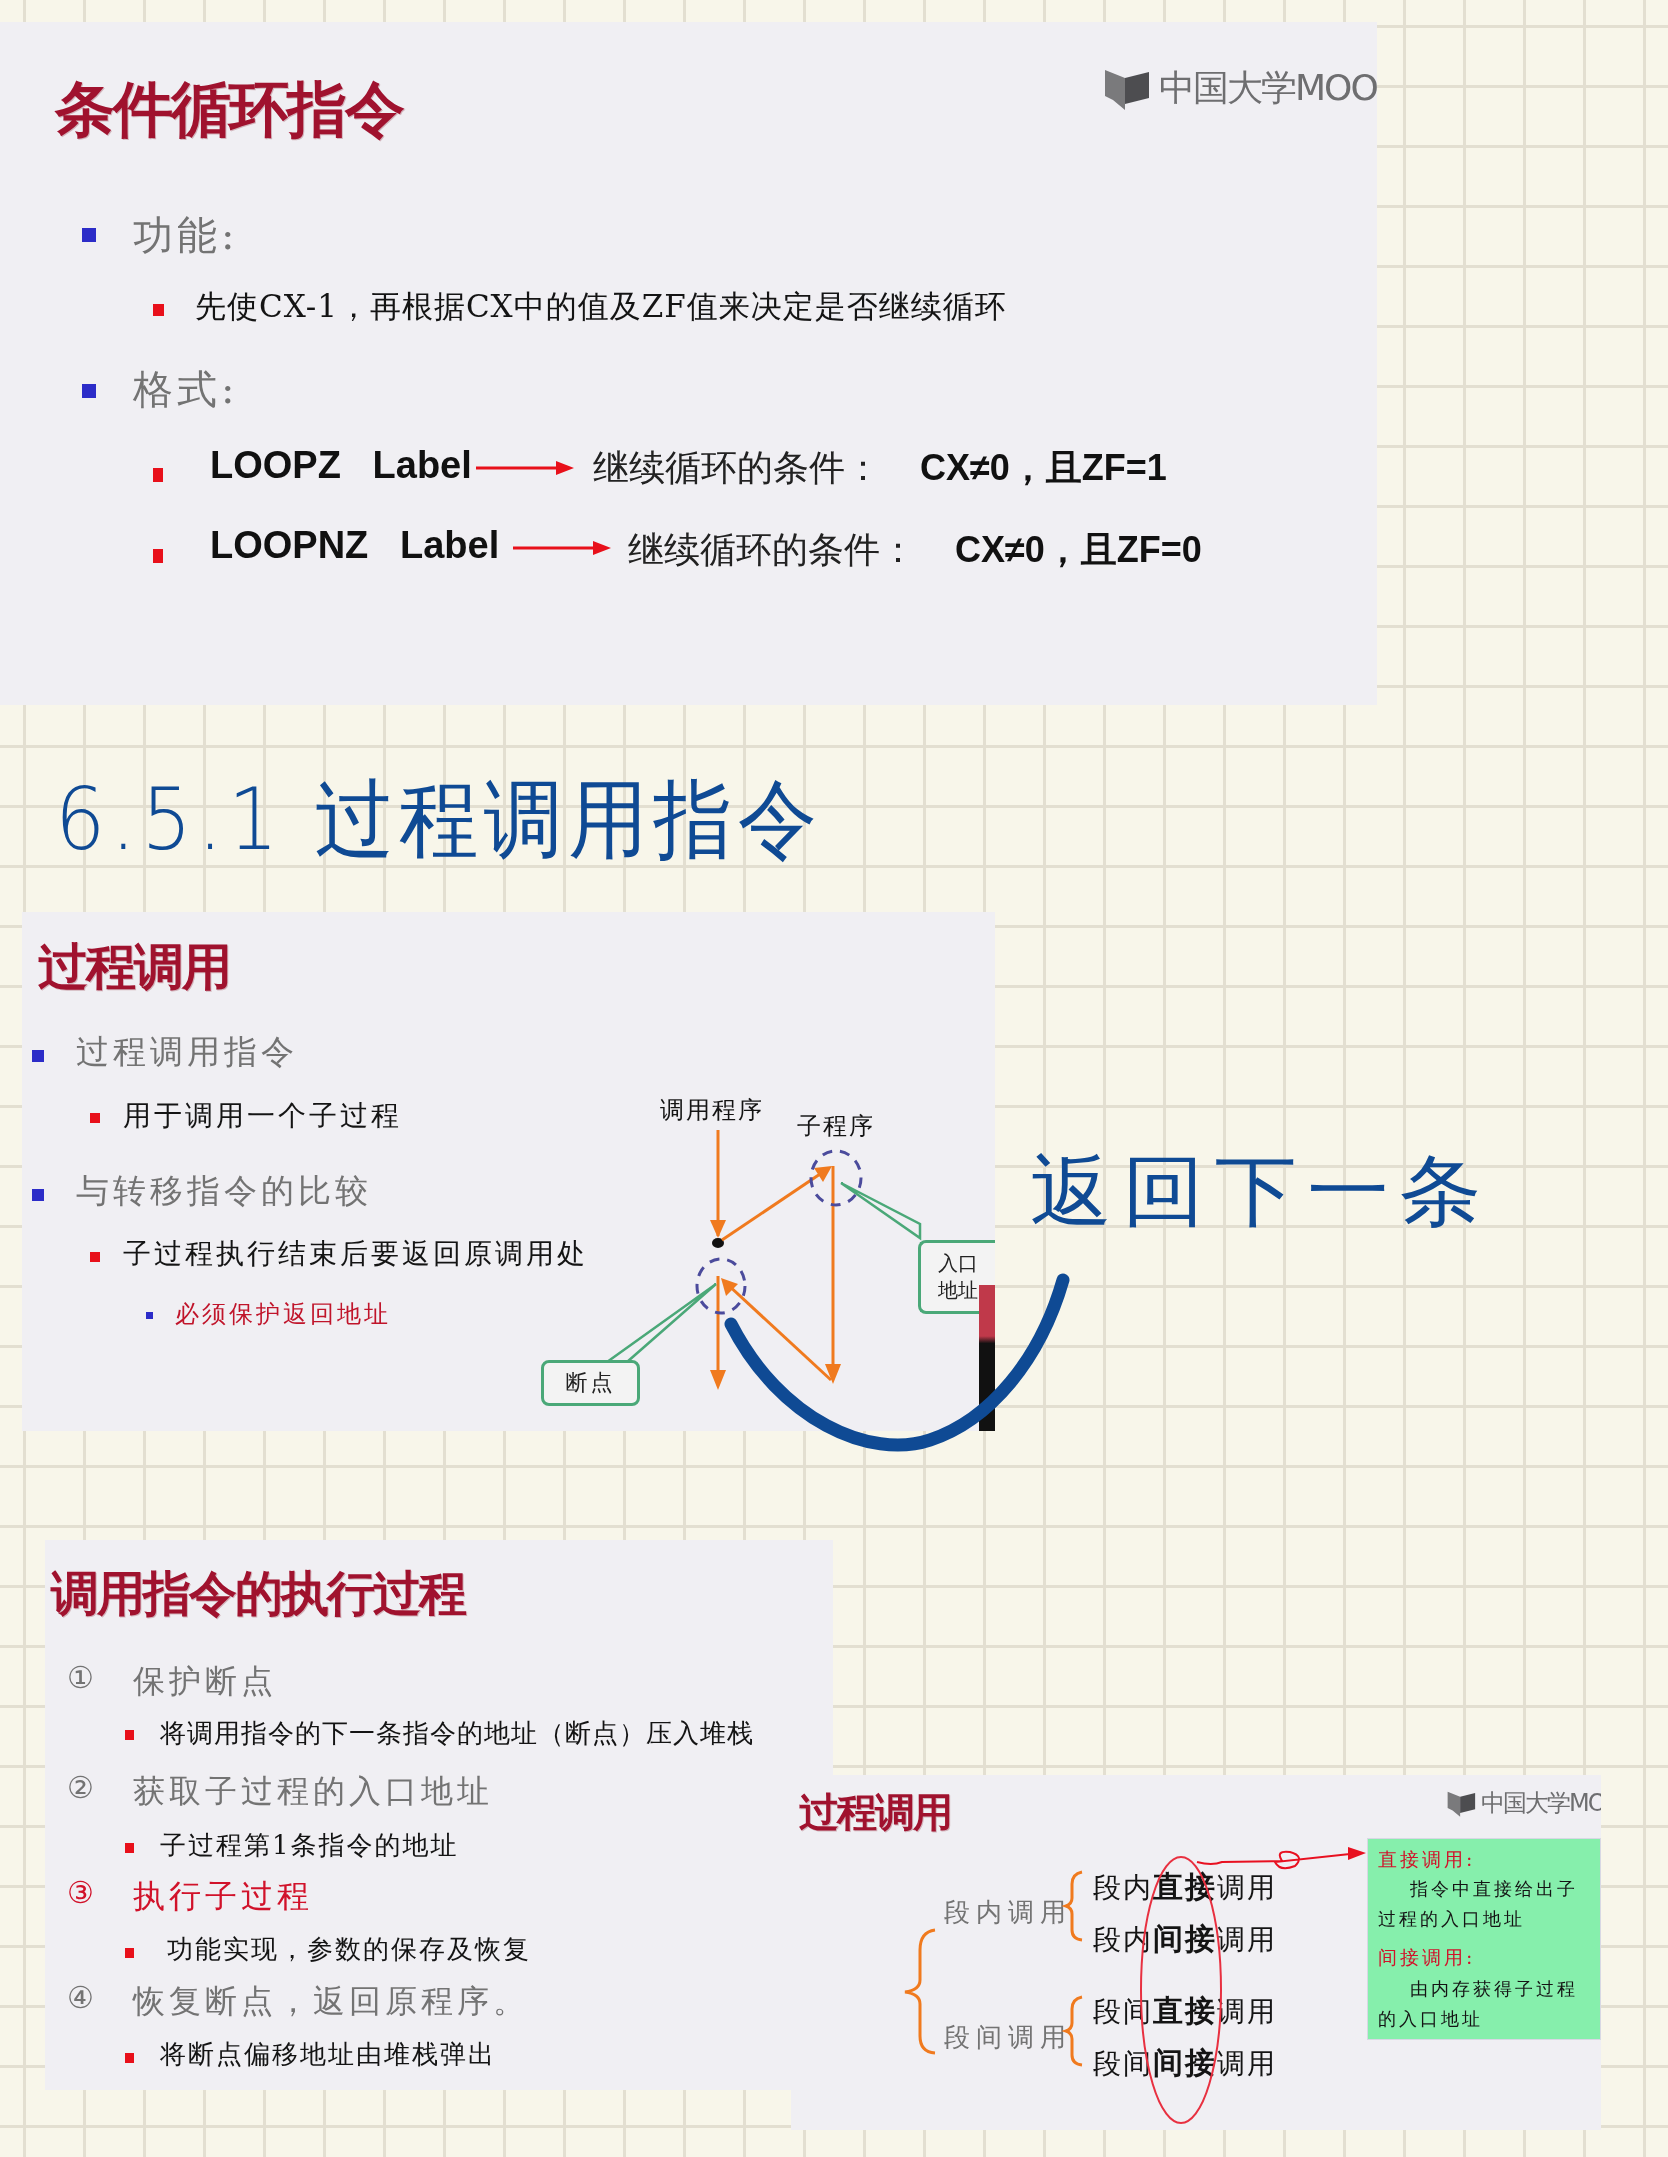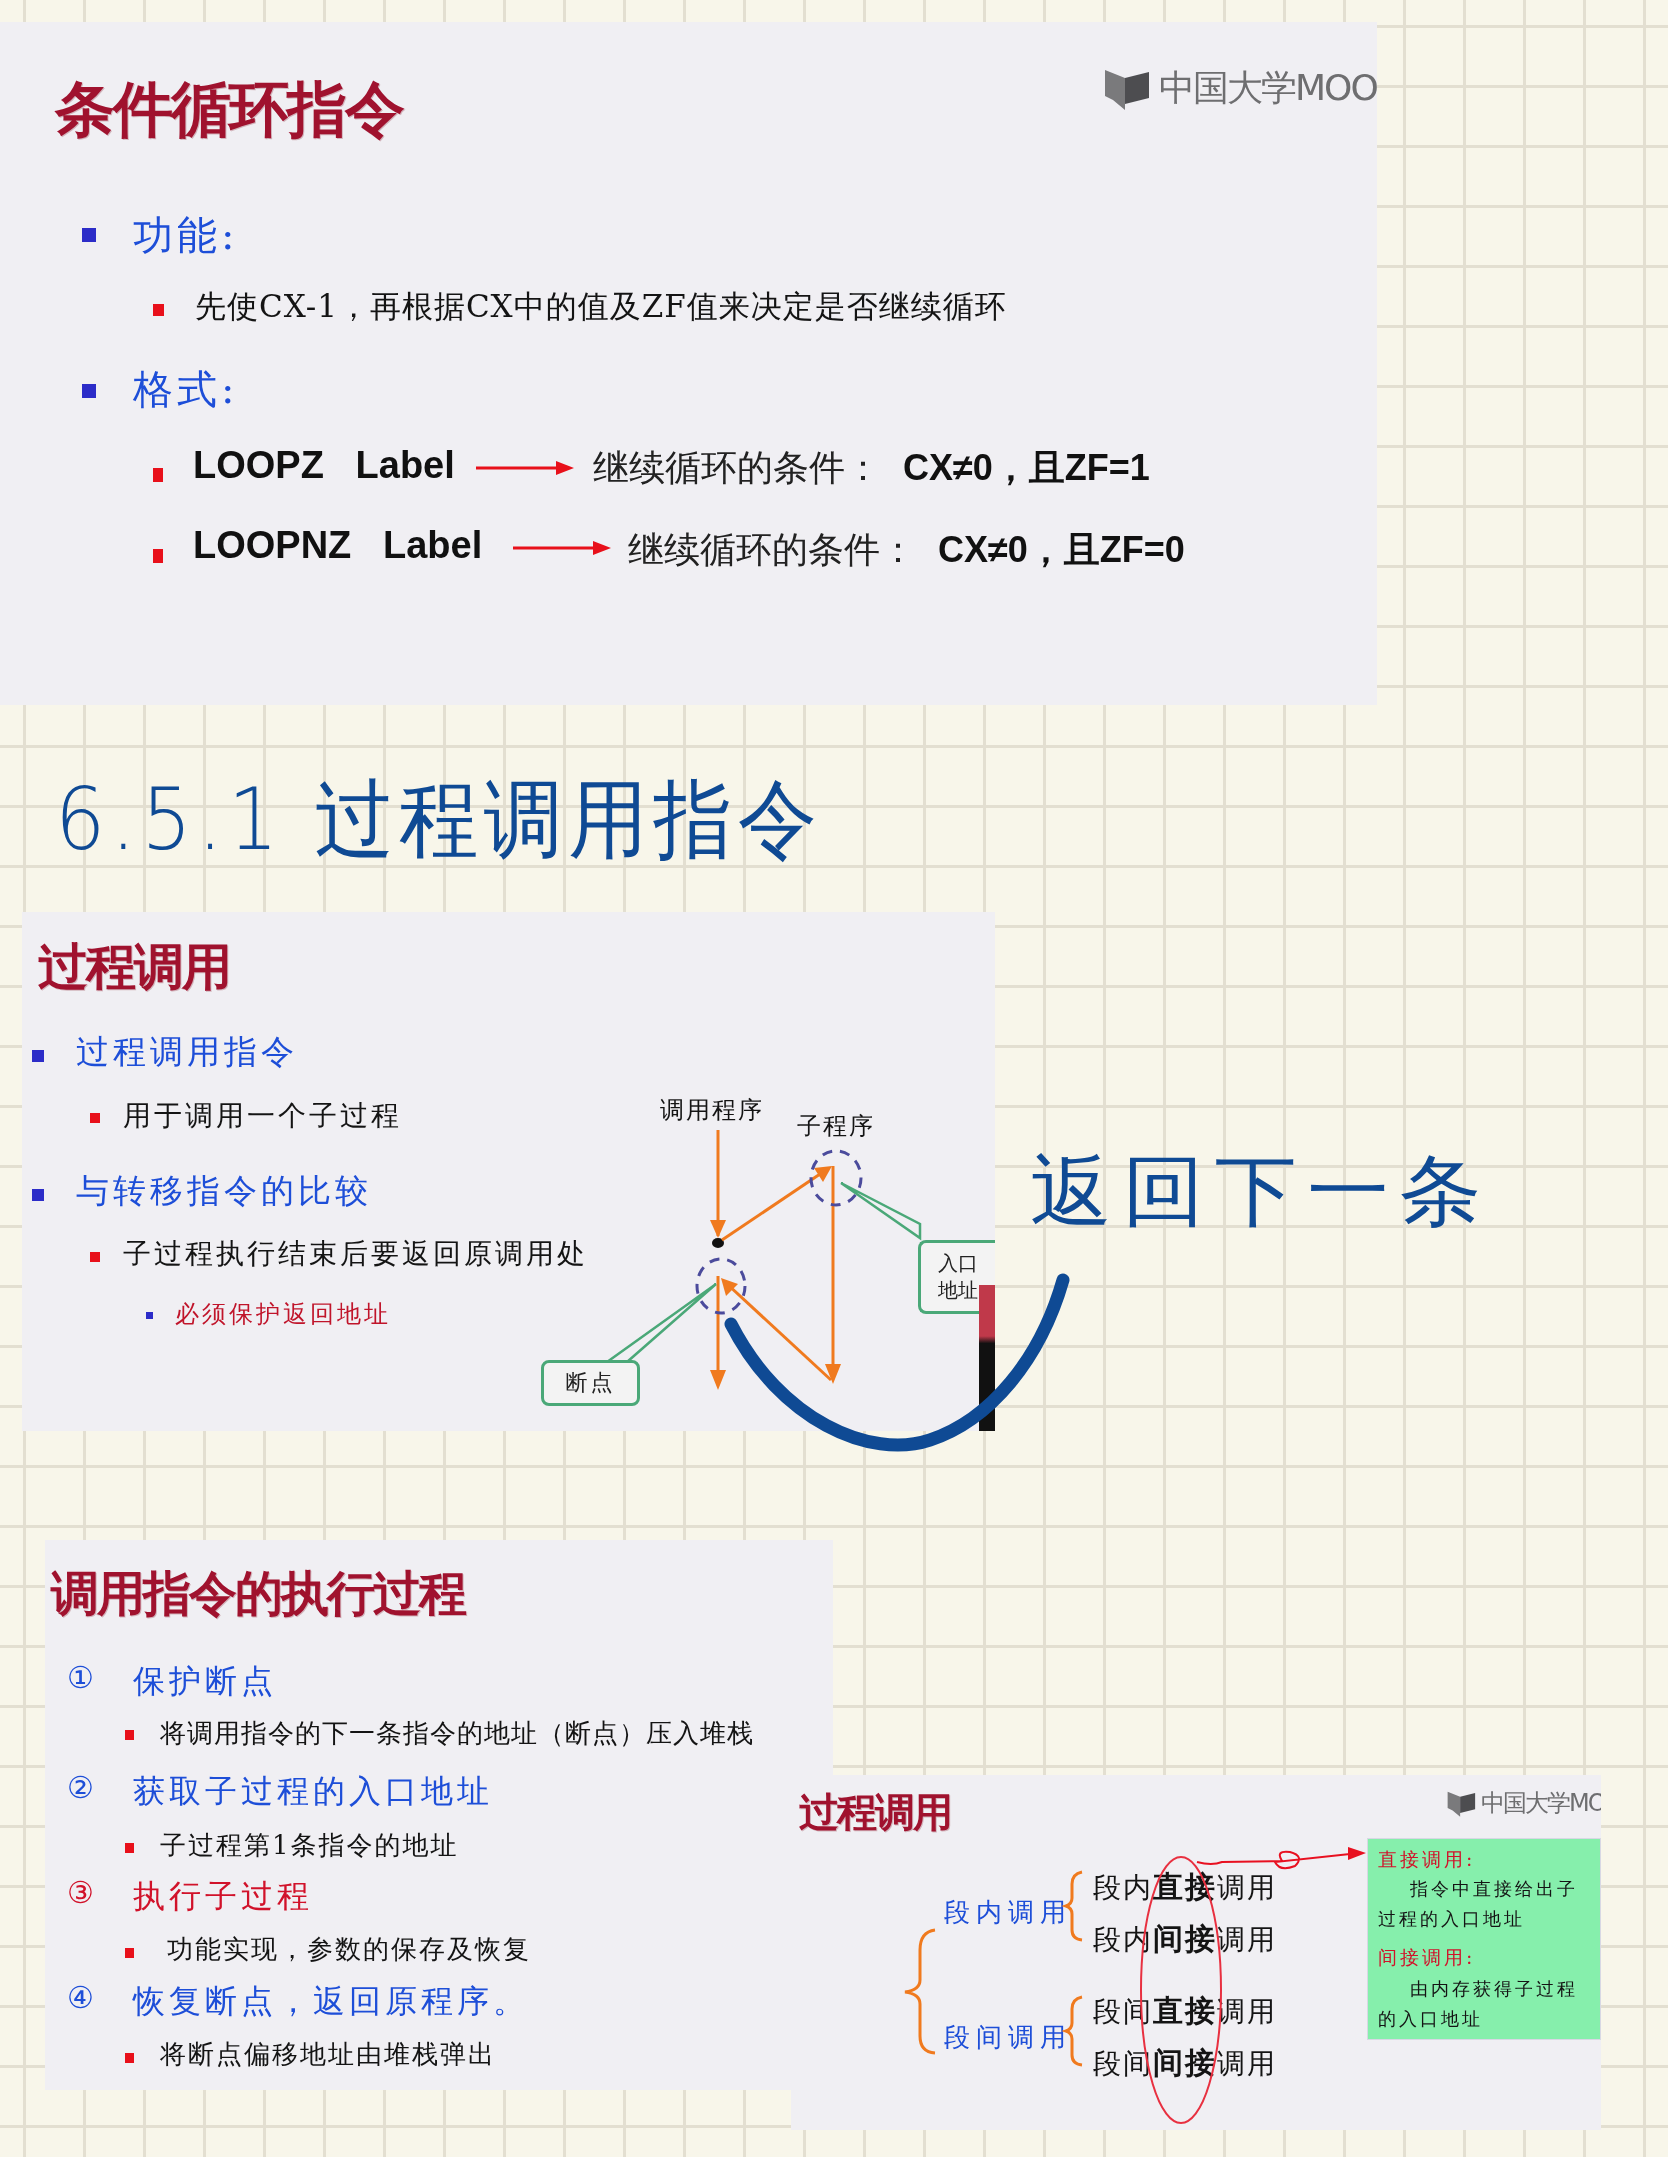--- a/index.html
+++ b/index.html
@@ -9,27 +9,27 @@
     background-image:
       linear-gradient(to right, #e3dfd1 3px, transparent 3px),
       linear-gradient(to bottom, #e3dfd1 3px, transparent 3px);
     background-size:60px 60px;
     background-position:23px 25px;
     font-family:"DejaVu Serif", serif;
   }
   .abs { position:absolute; }
   .slide { position:absolute; background:#f0eff3; }
   .title { position:absolute; color:#a0122e; font-family:"DejaVu Sans", sans-serif; font-weight:bold; letter-spacing:-2px; white-space:nowrap; text-shadow:1px 1px 0 rgba(120,0,20,.25); }
-  .blue-h { position:absolute; color:#1d4ed8; font-family:"DejaVu Serif", serif; white-space:nowrap; letter-spacing:4px; }
+  .blue-h { position:absolute; color:#737373; font-family:"DejaVu Serif", serif; white-space:nowrap; letter-spacing:4px; }
   .body-t { position:absolute; color:#141414; font-family:"DejaVu Serif", serif; white-space:nowrap; letter-spacing:3px; }
   .red-t { position:absolute; color:#d1122a; font-family:"DejaVu Serif", serif; white-space:nowrap; letter-spacing:3px; }
   .sq { position:absolute; }
   .sq.blue { background:#2c2cc8; }
   .sq.red { background:#e8101a; }
-  .bold-sans { position:absolute; color:#111; font-family:"Liberation Sans", sans-serif; font-weight:bold; white-space:nowrap; }
+  .bold-sans { position:absolute; color:#111; font-family:"Liberation Sans", sans-serif; font-weight:bold; white-space:nowrap;margin-left:17px; }
   .sans-cn { position:absolute; color:#222; font-family:"DejaVu Sans", sans-serif; white-space:nowrap; }
   .logo { position:absolute; display:flex; align-items:center; gap:6px; color:#6e6e70; font-family:"DejaVu Sans", sans-serif; white-space:nowrap; overflow:hidden; }
   .hand { position:absolute; color:#0f4a94; font-family:"DejaVu Sans", sans-serif; font-weight:300; white-space:nowrap; letter-spacing:2px; }
   .callout { position:absolute; border:3px solid #4aa878; border-radius:8px; background:#f3f3f3; color:#222; font-family:"DejaVu Serif", serif; display:flex; align-items:center; justify-content:center; text-align:center; }
   .circ { font-family:"DejaVu Serif", serif; }
   svg { position:absolute; overflow:visible; }
 </style>
 </head>
 <body>
 

